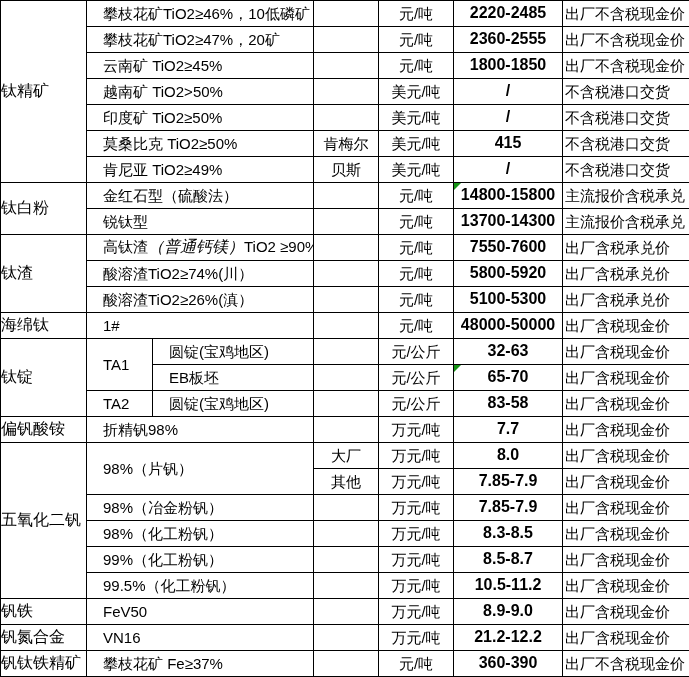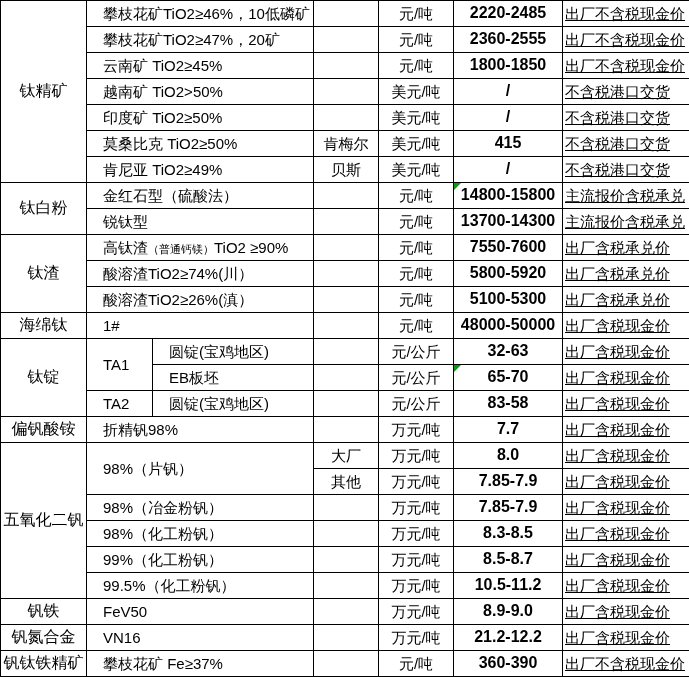--- a/index.html
+++ b/index.html
@@ -21,26 +21,26 @@
     border:1px solid var(--border);
     padding:0;
     height:25px;
     font-size:15px;
     line-height:1.15;
     overflow:hidden;
     white-space:nowrap;
     vertical-align:middle;
     background:var(--bg);
   }
-  td.cat{text-align:center;font-size:16px;letter-spacing:0;}
+  td.cat{text-align:left;font-size:16px;letter-spacing:0;}
   td.desc,td.sub,td.ta{text-align:left;padding-left:16px;}
-  td.terms{text-align:left;padding-left:2px;text-decoration:underline;}
+  td.terms{text-align:left;padding-left:2px;}
   td.loc,td.unit,td.price{text-align:center;}
   td.price{font-size:16px;position:relative;font-weight:bold;}
-  .small{font-size:11px;}
+  .small{font-size:16px;font-style:italic;}
   .flag{
     position:absolute;top:0;left:0;width:0;height:0;
     border-top:7px solid var(--flag-green);
     border-right:7px solid transparent;
   }
 </style>
 </head>
 <body>
 
 <div class="wrap">

